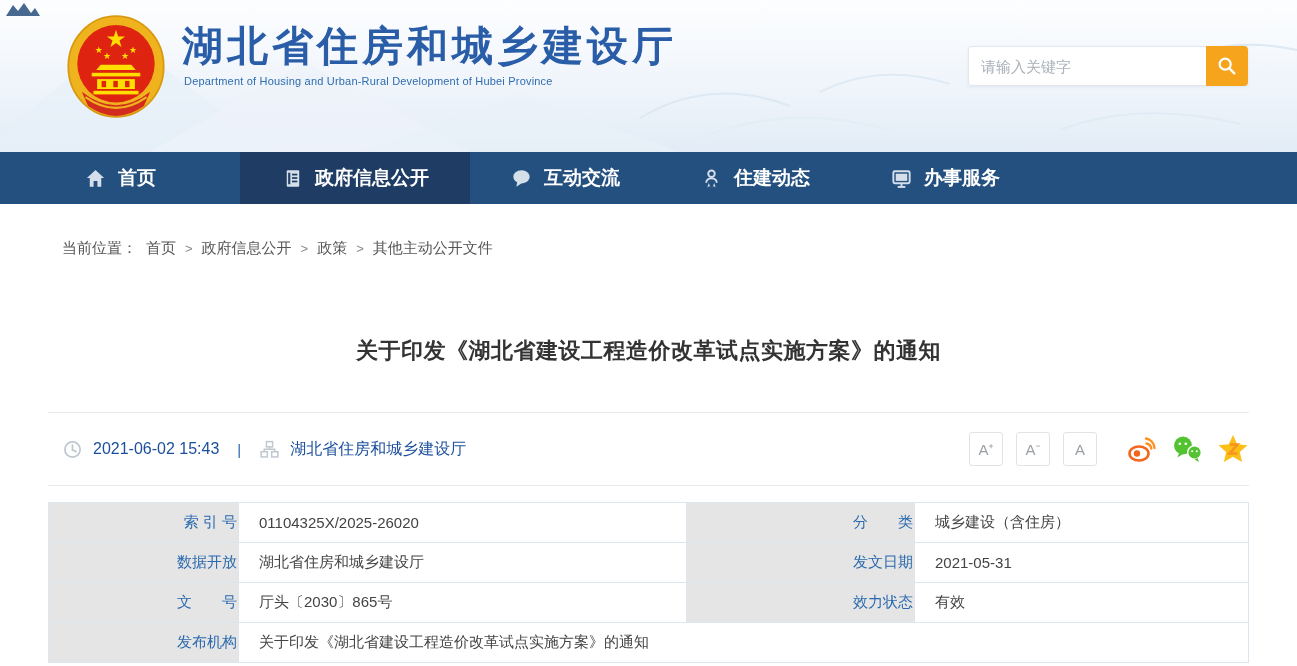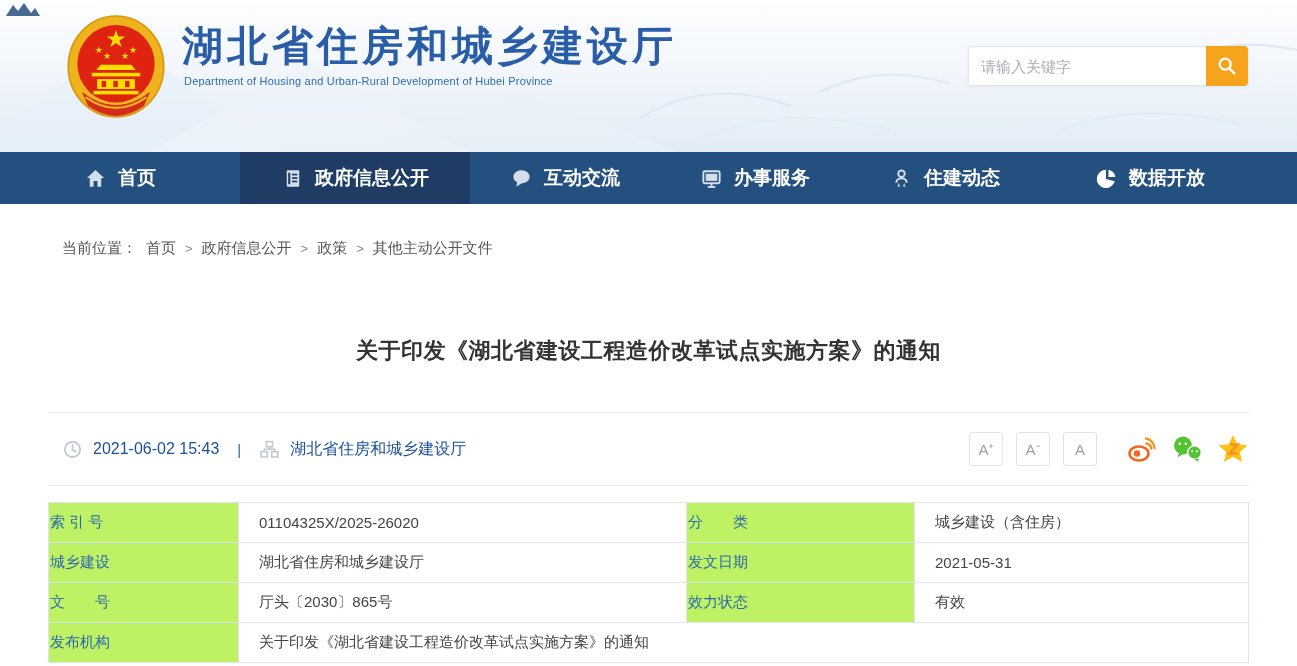--- a/index.html
+++ b/index.html
@@ -72,21 +72,21 @@
     cursor:pointer;font-family:"Liberation Sans",sans-serif;
   }
   .share-icon{cursor:pointer;display:flex;align-items:center;}
   
   .info-table{
     margin:16px 48px 0;border-collapse:collapse;table-layout:fixed;width:1200px;
   }
   .info-table td{
     border:1px solid #DDE5EF;height:37px;font-size:15px;overflow:hidden;white-space:nowrap;
   }
-  .info-table td.label{background:#bef264;color:#2B6AAE;text-align:left;}
+  .info-table td.label{background:#e5e5e5;color:#2B6AAE;text-align:right;}
   .info-table td.value{color:#444;padding-left:20px;text-align:left;}
 </style>
 </head>
 <body>
 
 <div class="header">
   <svg class="header-art" width="1297" height="152" viewBox="0 0 1297 152">
     <polygon points="6,16 13,5 18,11 24,3 31,13 35,8 40,16" fill="#47688F"></polygon>
     <path d="M-20,152 L120,35 L275,152 Z" fill="#E7F0F8" opacity="0.75"></path>
     <path d="M150,152 L305,62 L470,152 Z" fill="#EDF3FA" opacity="0.8"></path>
@@ -153,42 +153,35 @@
     <span>政府信息公开</span>
   </div>
   <div class="nav-item" style="width:190px">
     <svg width="23" height="23" viewBox="0 0 24 24">
       <path d="M12 3.5 C7 3.5 3.5 6.6 3.5 10.3 C3.5 12.8 5 14.9 7.5 16 L6.6 20.5 L11.8 17.1 C16.6 17.1 20.5 14.1 20.5 10.3 C20.5 6.6 17 3.5 12 3.5 Z" fill="#D5DFEA"></path>
     </svg>
     <span>互动交流</span>
   </div>
   <div class="nav-item" style="width:190px">
     <svg width="23" height="23" viewBox="0 0 24 24">
+      <circle cx="12" cy="7" r="3.4" fill="none" stroke="#D5DFEA" stroke-width="2"></circle>
+      <path d="M6.5 16.5 a5.5 4.8 0 0 1 11 0" fill="none" stroke="#D5DFEA" stroke-width="2"></path>
+      <path d="M9.2 16.8 L7.6 21.3 L9.8 19.8 L11 21.6 Z" fill="#D5DFEA"></path>
+      <path d="M14.8 16.8 L16.4 21.3 L14.2 19.8 L13 21.6 Z" fill="#D5DFEA"></path>
+    </svg>
+    <span>住建动态</span>
+  </div>
+  <div class="nav-item" style="width:190px">
+    <svg width="23" height="23" viewBox="0 0 24 24">
       <rect x="3.5" y="4.5" width="17" height="12.5" rx="1.5" fill="none" stroke="#D5DFEA" stroke-width="2"></rect>
       <rect x="6" y="7" width="12" height="7.5" fill="#D5DFEA"></rect>
       <line x1="12" y1="17" x2="12" y2="20" stroke="#D5DFEA" stroke-width="2"></line>
       <line x1="8" y1="20.8" x2="16" y2="20.8" stroke="#D5DFEA" stroke-width="2"></line>
     </svg>
     <span>办事服务</span>
-  </div>
-  <div class="nav-item" style="width:190px">
-    <svg width="23" height="23" viewBox="0 0 24 24">
-      <circle cx="12" cy="7" r="3.4" fill="none" stroke="#D5DFEA" stroke-width="2"></circle>
-      <path d="M6.5 16.5 a5.5 4.8 0 0 1 11 0" fill="none" stroke="#D5DFEA" stroke-width="2"></path>
-      <path d="M9.2 16.8 L7.6 21.3 L9.8 19.8 L11 21.6 Z" fill="#D5DFEA"></path>
-      <path d="M14.8 16.8 L16.4 21.3 L14.2 19.8 L13 21.6 Z" fill="#D5DFEA"></path>
-    </svg>
-    <span>住建动态</span>
-  </div>
-  <div class="nav-item" style="width:220px">
-    <svg width="23" height="23" viewBox="0 0 24 24">
-      <path d="M11.5 12.5 L11.5 3 A9.5 9.5 0 1 0 20.6 14.8 Z" fill="#FFFFFF"></path>
-      <path d="M14 2.8 A9.5 9.5 0 0 1 21.4 10.5 L14 10.5 Z" fill="#FFFFFF"></path>
-    </svg>
-    <span>数据开放</span>
   </div>
 </div>
 
 <div class="breadcrumb">
   <span>当前位置：</span>
   <span class="crumb">首页</span>
   <span class="sep">&gt;</span>
   <span class="crumb">政府信息公开</span>
   <span class="sep">&gt;</span>
   <span class="crumb">政策</span>
@@ -256,21 +249,21 @@
       <col style="width:334px">
     </colgroup>
   <tbody>
     <tr>
       <td class="label">索 引 号</td>
       <td class="value">01104325X/2025-26020</td>
       <td class="label">分　　类</td>
       <td class="value">城乡建设（含住房）</td>
     </tr>
     <tr>
-      <td class="label">城乡建设</td>
+      <td class="label">数据开放</td>
       <td class="value">湖北省住房和城乡建设厅</td>
       <td class="label">发文日期</td>
       <td class="value">2021-05-31</td>
     </tr>
     <tr>
       <td class="label">文　　号</td>
       <td class="value">厅头〔2030〕865号</td>
       <td class="label">效力状态</td>
       <td class="value">有效</td>
     </tr>

